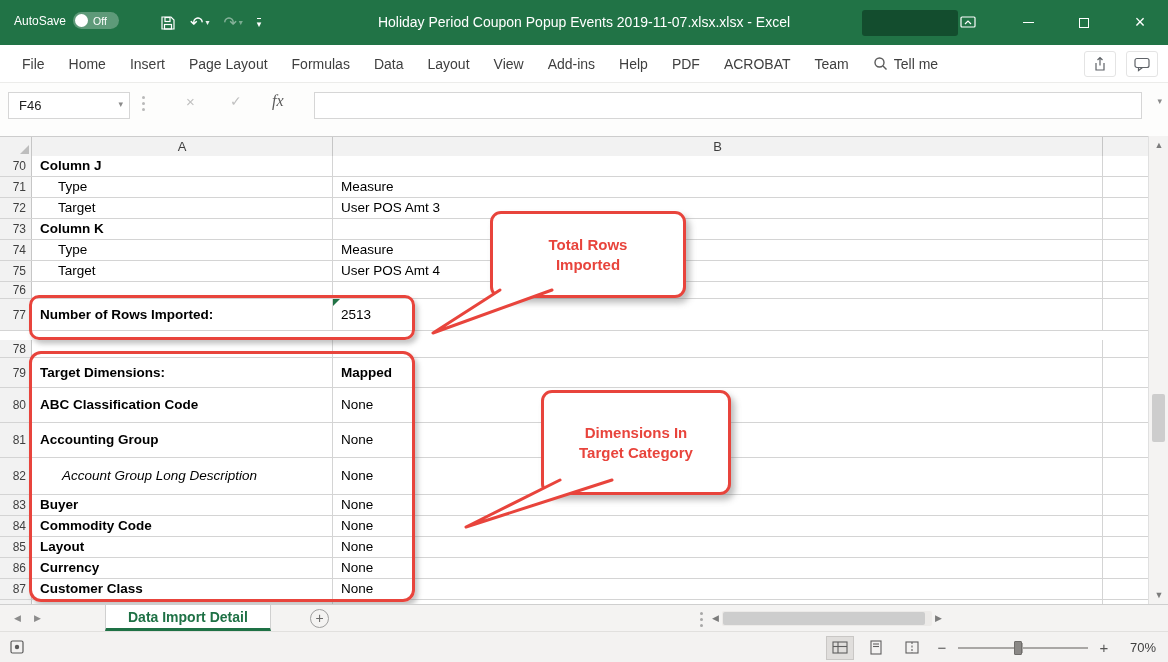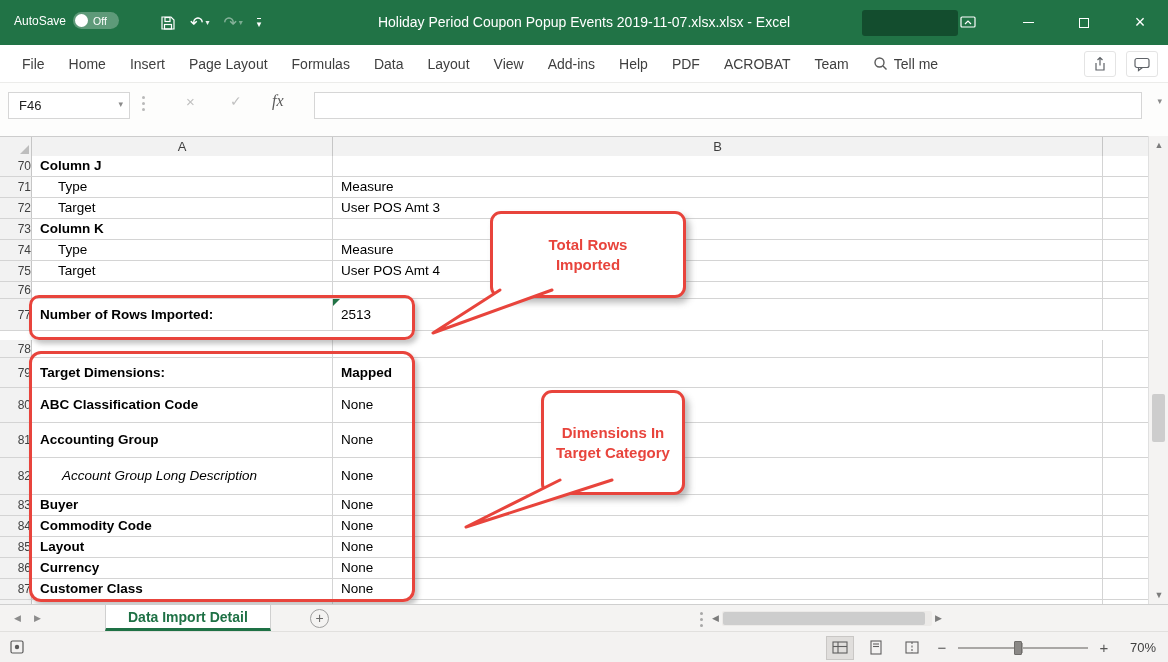--- a/index.html
+++ b/index.html
@@ -53,40 +53,40 @@
   
   .colheads { position:absolute; top:136px; left:0; width:1148px; height:20px; display:flex; background:#f2f2f2; border-top:1px solid #cdcdcd; }
   .corner { width:32px; height:20px; background:#f2f2f2; border-right:1px solid #c6c6c6; border-bottom:1px solid #c6c6c6; position:relative; }
   .corner-tri { position:absolute; right:2px; bottom:2px; width:0; height:0; border-left:9px solid transparent; border-bottom:9px solid #bdbdbd; }
   .ch { height:20px; display:flex; align-items:center; justify-content:center; font-size:13px; color:#3f3f3f; border-right:1px solid #c6c6c6; border-bottom:1px solid #c6c6c6; background:#f2f2f2; }
   .ch-a { width:301px; } .ch-b { width:770px; } .ch-rest { flex:1; border-right:none; }
 
   
   .gridbody { position:absolute; top:156px; left:0; width:1148px; height:448px; overflow:hidden; background:#fff; }
   .grid-row { display:flex; border-bottom:1px solid #d4d4d4; }
-  .row-num { width:32px; background:#f2f2f2; border-right:1px solid #c6c6c6; font-size:12px; color:#3f3f3f; display:flex; align-items:center; justify-content:flex-end; flex:none; }
+  .row-num { width:32px; background:#f2f2f2; border-right:1px solid #c6c6c6; font-size:12px; color:#3f3f3f; display:flex; align-items:center; justify-content:flex-end; padding-right:5px; flex:none; }
   .cell { font-size:13.5px; color:#000; display:flex; align-items:center; padding:0 4px 1px 8px; overflow:hidden; white-space:nowrap; }
   .cell-a { width:301px; border-right:1px solid #d4d4d4; flex:none; }
   .cell-b { width:770px; border-right:1px solid #d4d4d4; flex:none; position:relative; }
   .cell-rest { flex:1; }
   .s-bold { font-weight:700; }
   .s-indent { padding-left:26px; }
   .s-indent2 { padding-left:30px; }
   .s-italic { font-style:italic; }
   .s-flag::before { content:""; position:absolute; left:0; top:0; width:0; height:0; border-top:7px solid #217346; border-right:7px solid transparent; }
 
   
   .ann { position:absolute; inset:0; pointer-events:none; }
   .redbox { position:absolute; border:3px solid #e8443c; box-shadow:3px 4px 5px rgba(110,110,110,.4); }
   .rb1 { left:29px; top:295px; width:386px; height:45px; border-radius:10px; }
   .rb2 { left:29px; top:351px; width:386px; height:251px; border-radius:12px; }
   .bubble { position:absolute; background:#fff; border:3px solid #e8443c; border-radius:11px; box-shadow:4px 5px 6px rgba(110,110,110,.45); display:flex; align-items:center; justify-content:center; text-align:center; color:#e8443c; font-weight:700; font-size:15px; line-height:1.3; }
   .b1 { left:490px; top:211px; width:196px; height:87px; }
   .b1 span { width:110px; }
-  .b2 { left:541px; top:390px; width:144px; height:105px; }
+  .b2 { left:541px; top:390px; width:190px; height:105px; }
   .b2 span { width:150px; }
   .tails { position:absolute; left:0; top:0; }
   .tails path { fill:#fff; stroke:#e8443c; stroke-width:3; stroke-linejoin:round; stroke-linecap:round; }
 
   
   .tabbar { position:absolute; top:604px; left:0; right:0; height:27px; background:#f4f3f2; border-top:1px solid #cfcfcf; }
   .tnav { position:absolute; top:0; line-height:27px; font-size:9px; color:#8c8c8c; }
   .tnav.l { left:14px; } .tnav.r { left:34px; }
   .sheettab { position:absolute; left:105px; top:0; height:26px; padding:0 22px; background:#fff; border-left:1px solid #d0d0d0; border-right:1px solid #d0d0d0; border-bottom:3px solid #1e7145; display:flex; align-items:center; font-size:14px; font-weight:700; color:#1e7145; }
   .addsheet { position:absolute; left:310px; top:4px; width:19px; height:19px; border:1px solid #9f9f9f; border-radius:50%; color:#6b6b6b; font-size:14px; line-height:17px; text-align:center; }

